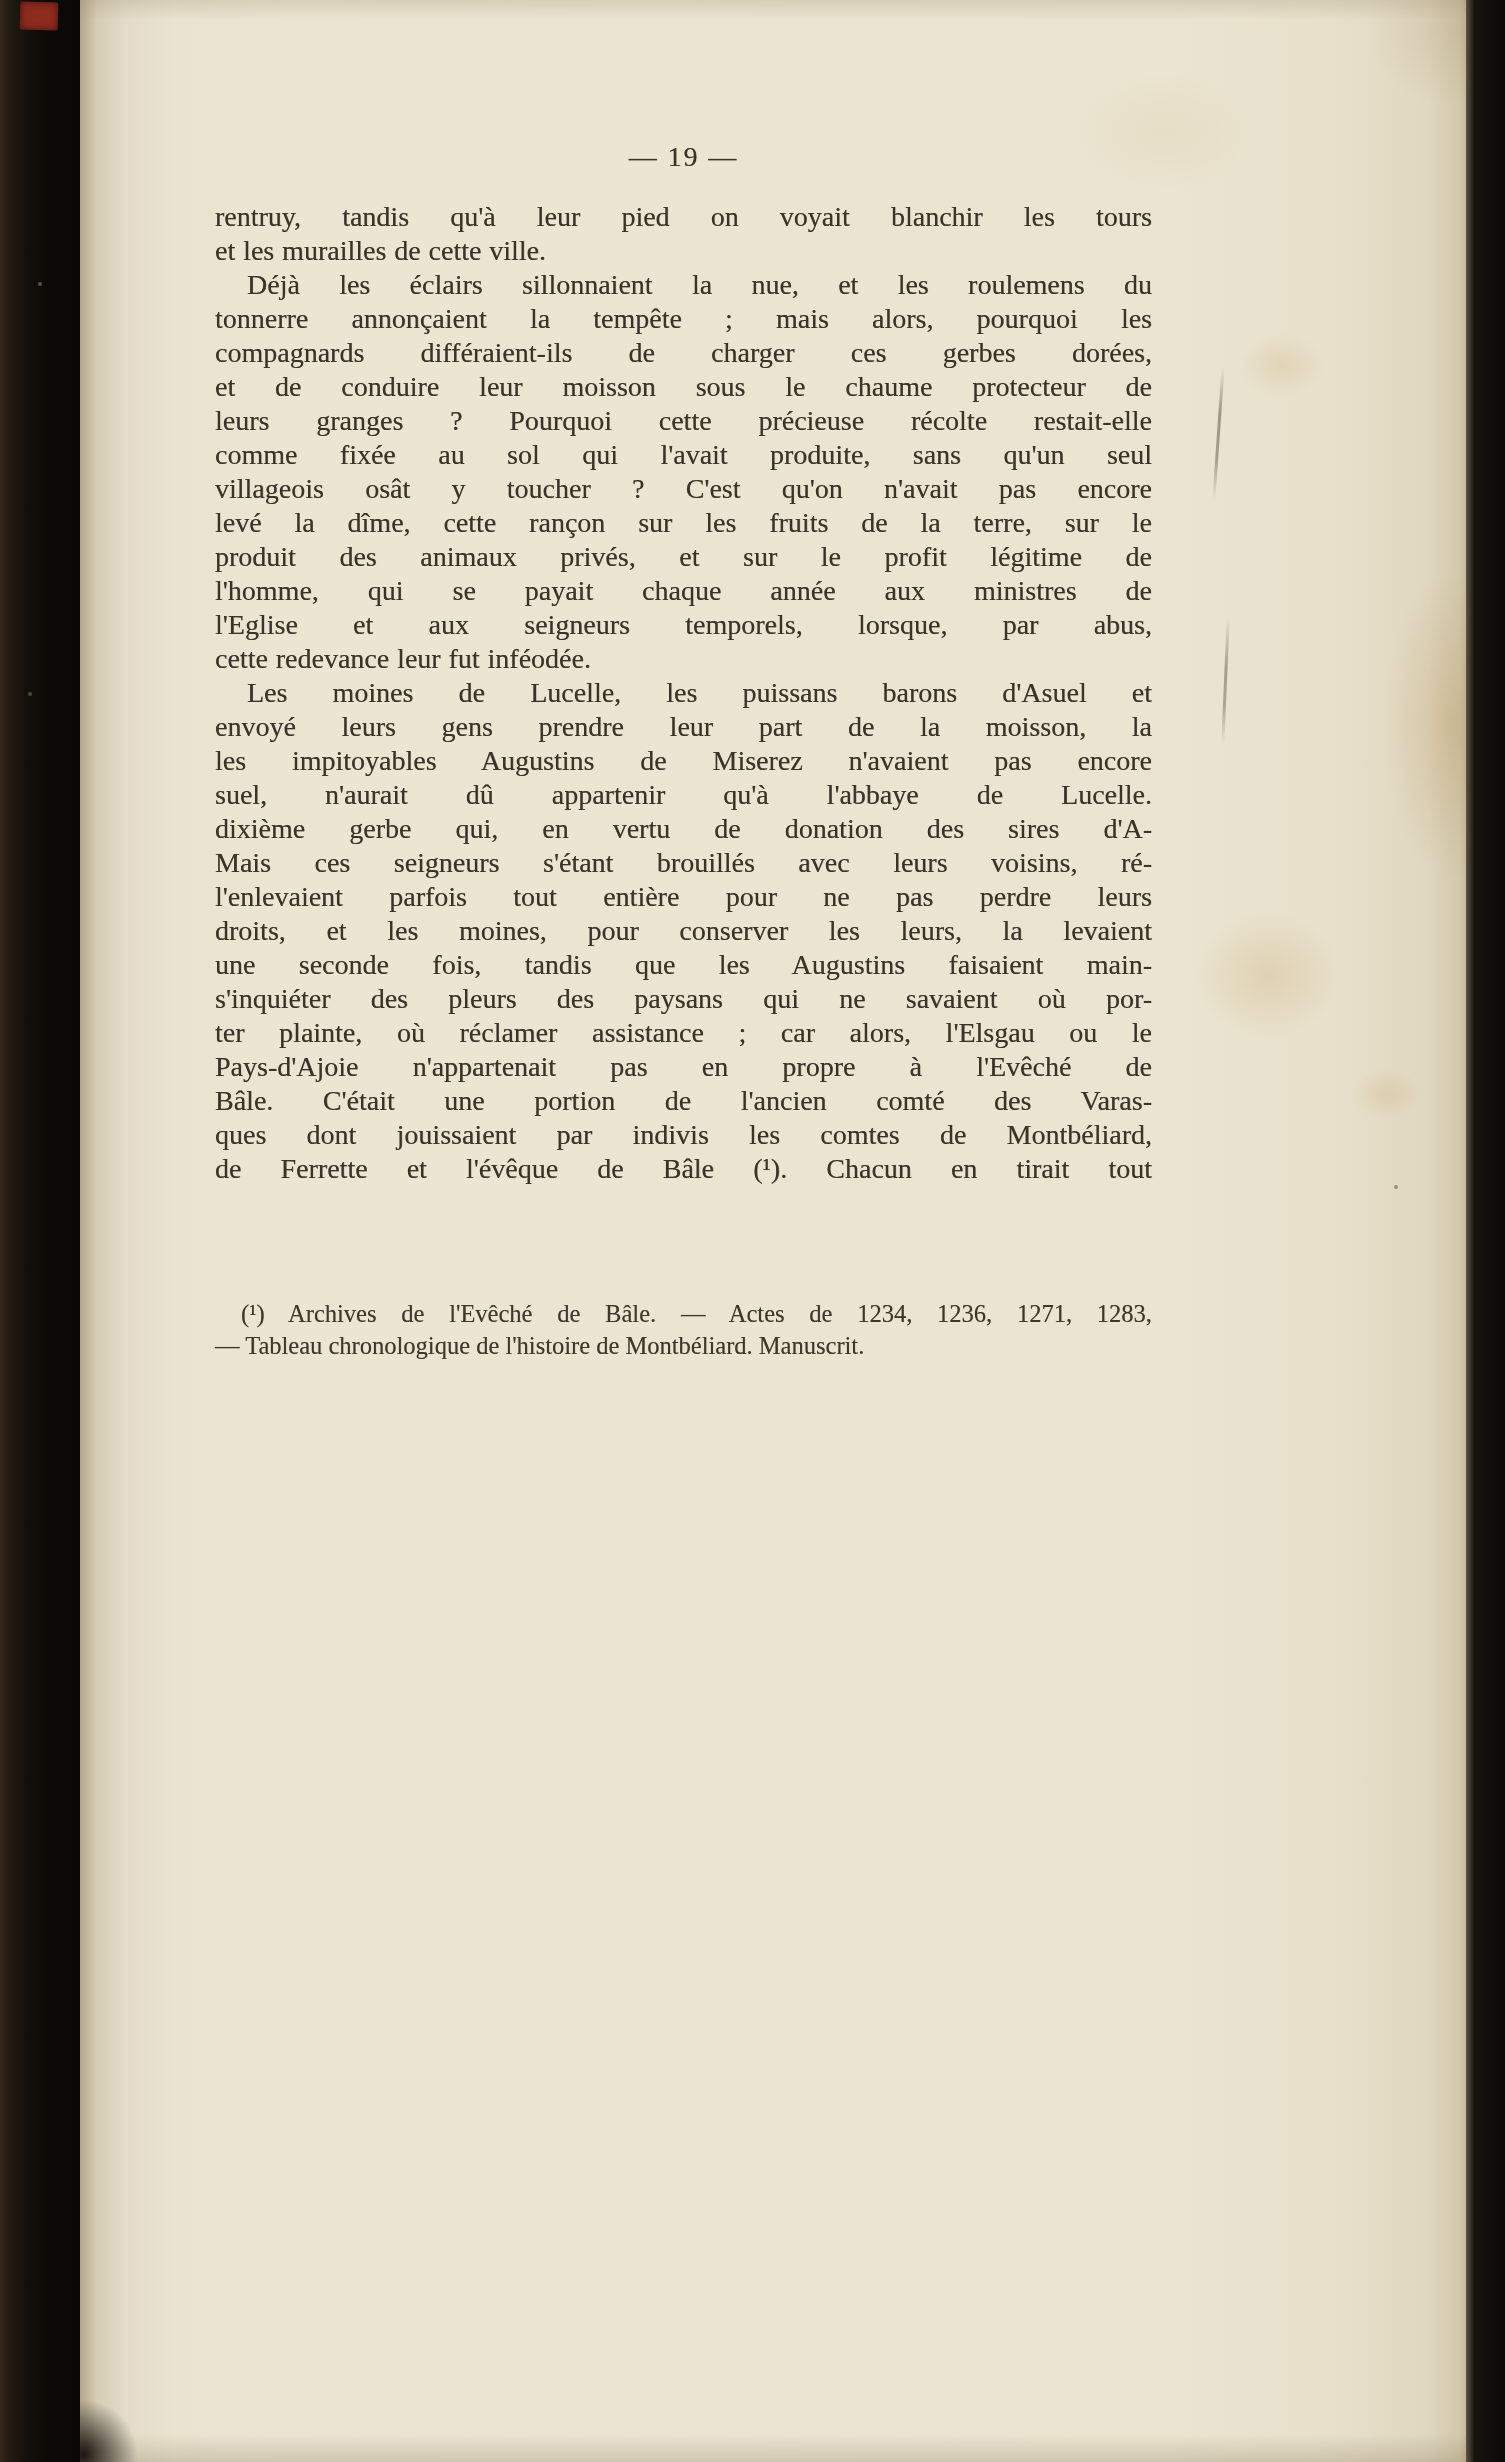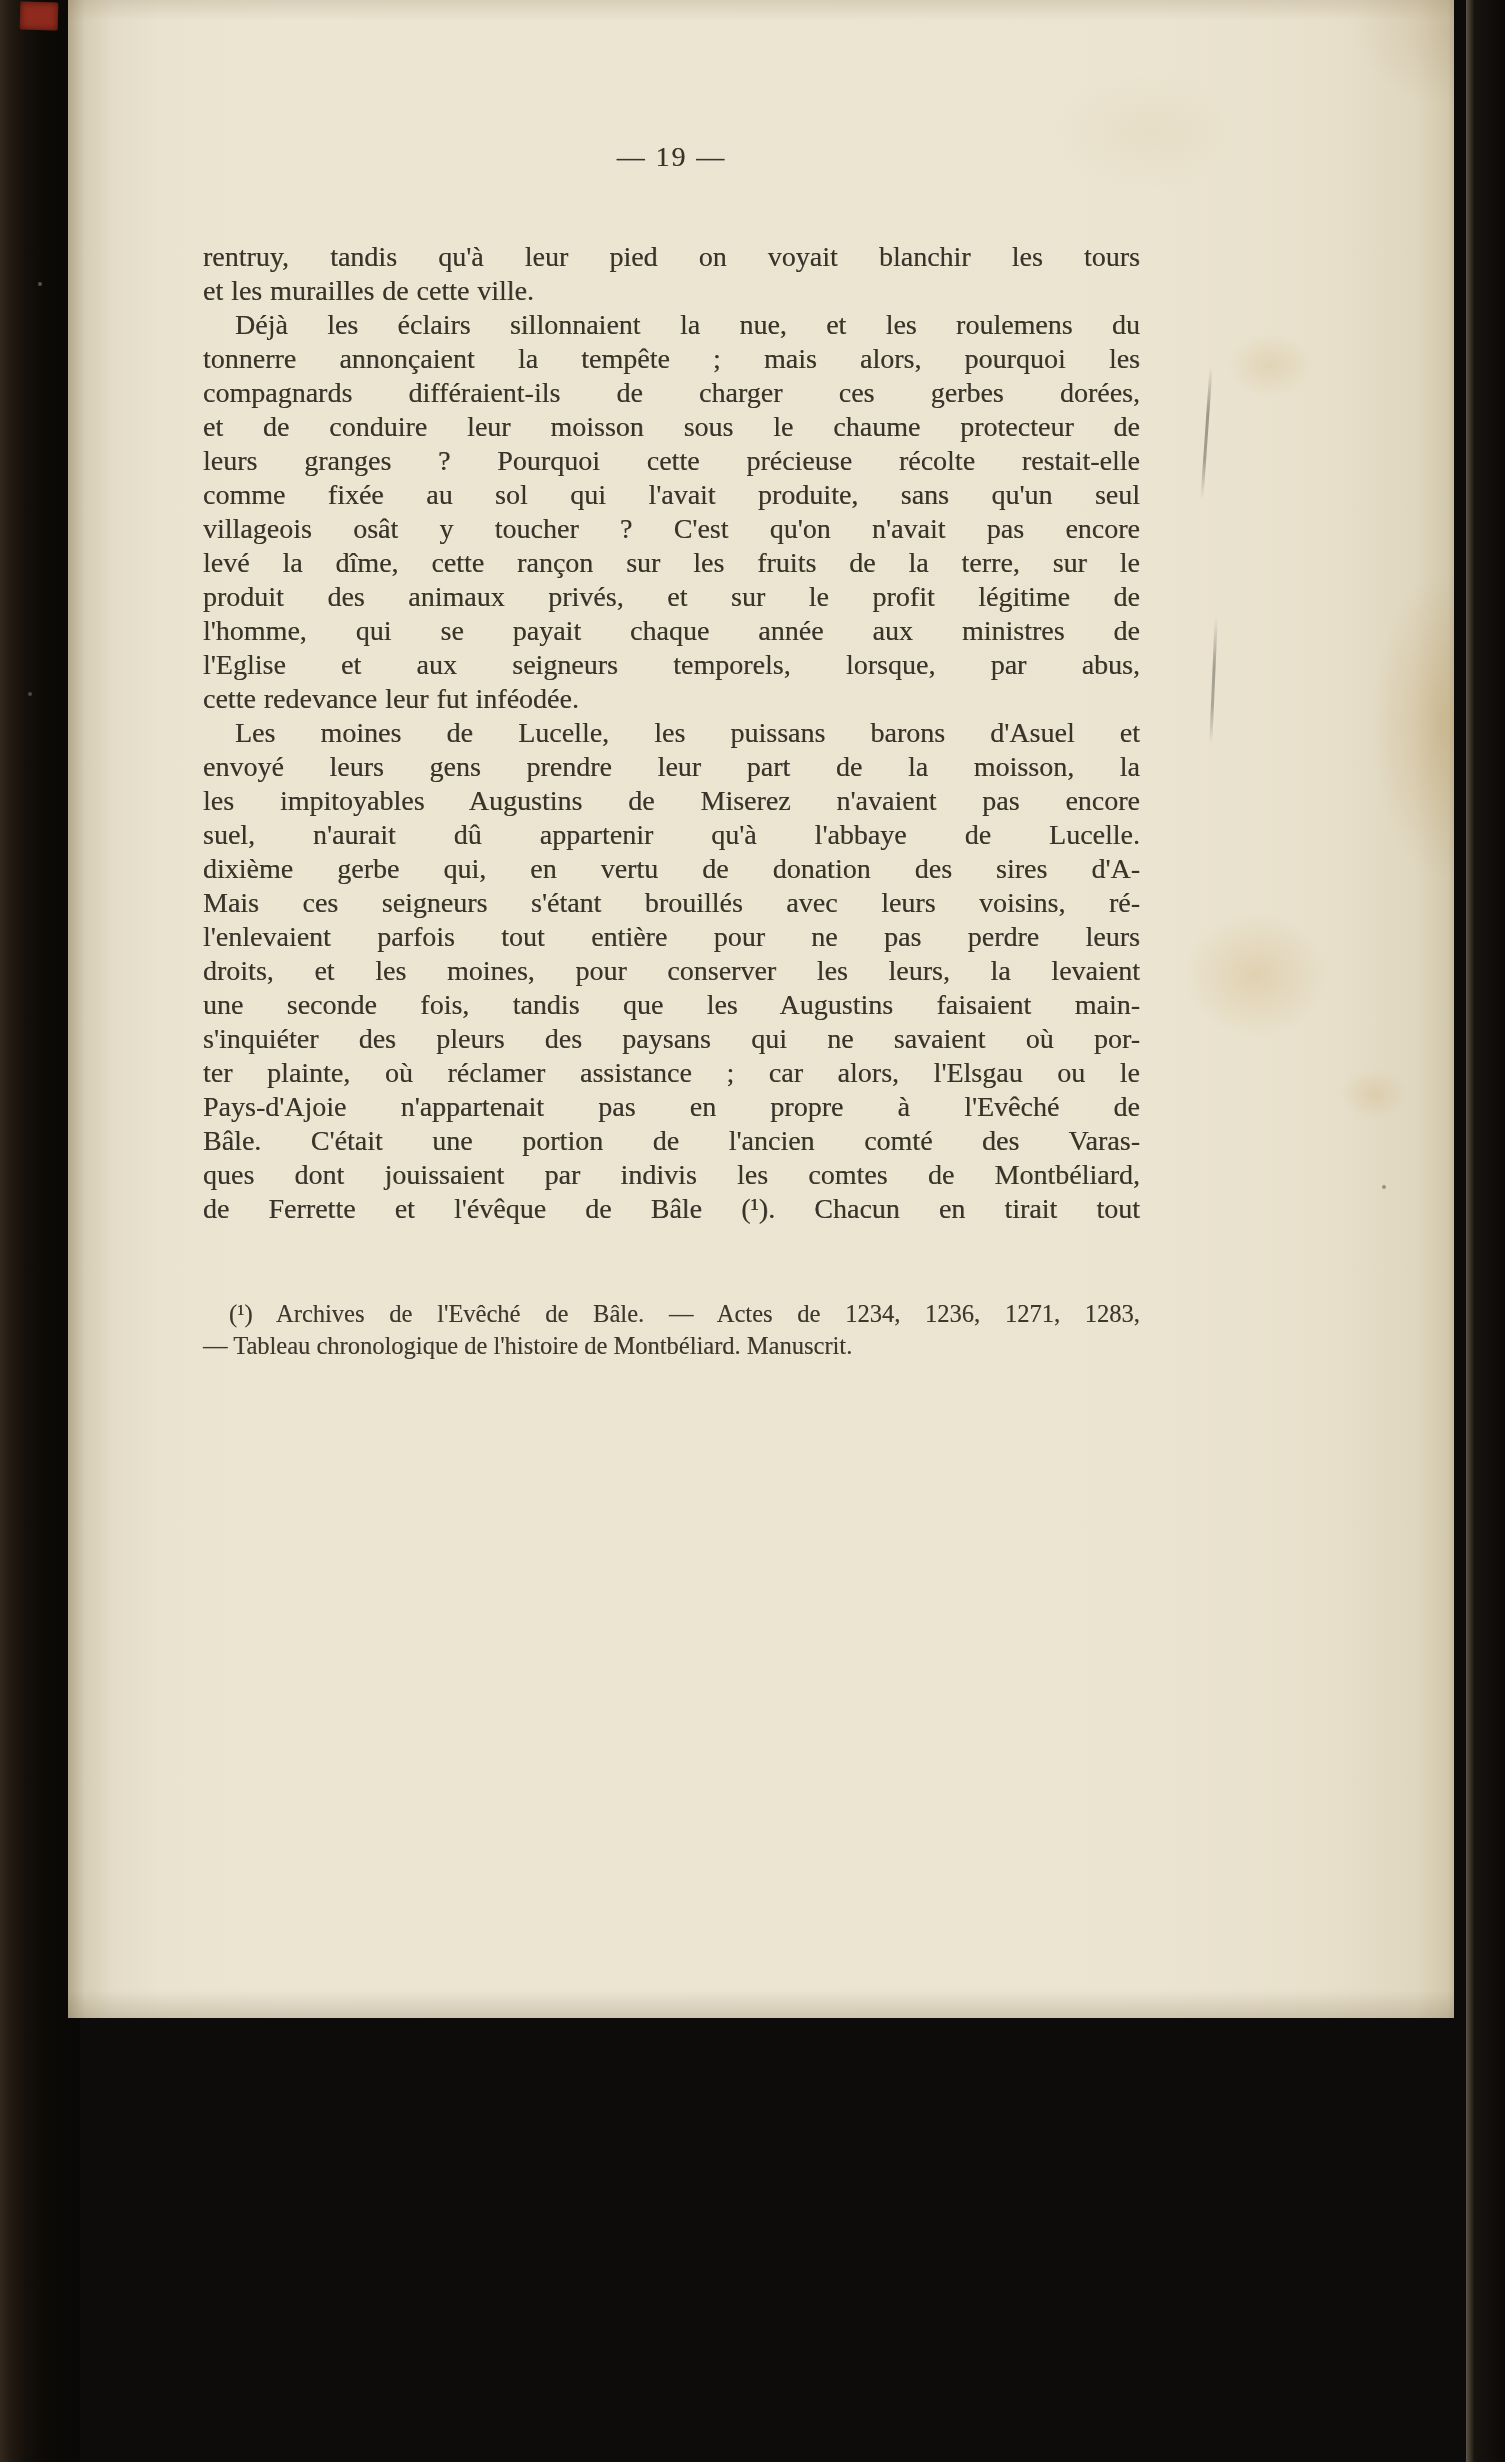--- a/index.html
+++ b/index.html
@@ -36,22 +36,22 @@
   
   .right-edge {
     position: absolute;
     left: 1466px; top: 0;
     width: 40px; height: 2462px;
     background: linear-gradient(90deg, #5d5444 0px, #17130f 8.5px, #0b0908 40px);
   }
   
   .page {
     position: absolute;
-    left: 68px; top: 0;
-    width: 1386px; height: 2018px;
+    left: 80px; top: 0;
+    width: 1386px; height: 2462px;
     background:
       radial-gradient(circle 75px at 3.8px 2454px, rgba(16,12,9,0.92), rgba(16,12,9,0) 72%),
       linear-gradient(180deg, rgba(130,108,75,0.18) 0px, rgba(130,108,75,0) 21px),
       linear-gradient(0deg, rgba(110,92,62,0.22) 0px, rgba(110,92,62,0) 28px),
       radial-gradient(ellipse 141px 113px at 1386px 28px, rgba(150,120,78,0.18), rgba(150,120,78,0) 70%),
       radial-gradient(ellipse 94px 207px at 1375px 725px, rgba(172,132,62,0.26), rgba(172,132,62,0) 75%),
       radial-gradient(ellipse 104px 89px at 1188px 975px, rgba(190,150,80,0.22), rgba(190,150,80,0) 70%),
       radial-gradient(ellipse 61px 45px at 1202px 365px, rgba(190,150,80,0.18), rgba(190,150,80,0) 70%),
       radial-gradient(ellipse 47px 36px at 1307px 1094px, rgba(190,150,80,0.20), rgba(190,150,80,0) 70%),
       radial-gradient(ellipse 132px 85px at 1083px 132px, rgba(180,145,85,0.08), rgba(180,145,85,0) 70%),
@@ -70,21 +70,20 @@
   }
   .body-text {
     position: absolute;
     left: 135px; top: 200px;
     width: 937px;
     font-size: 28px;
     line-height: 34px;
     color: #3a332a;
     text-shadow: 0.3px 0 0 rgba(58,51,42,0.55);
     word-spacing: 0.9px;
-    margin-top: 40px;
   }
   .line {
     text-align: justify;
     text-align-last: justify;
   }
   .line.end {
     text-align-last: left;
   }
   .line.indent {
     text-indent: 32px;

